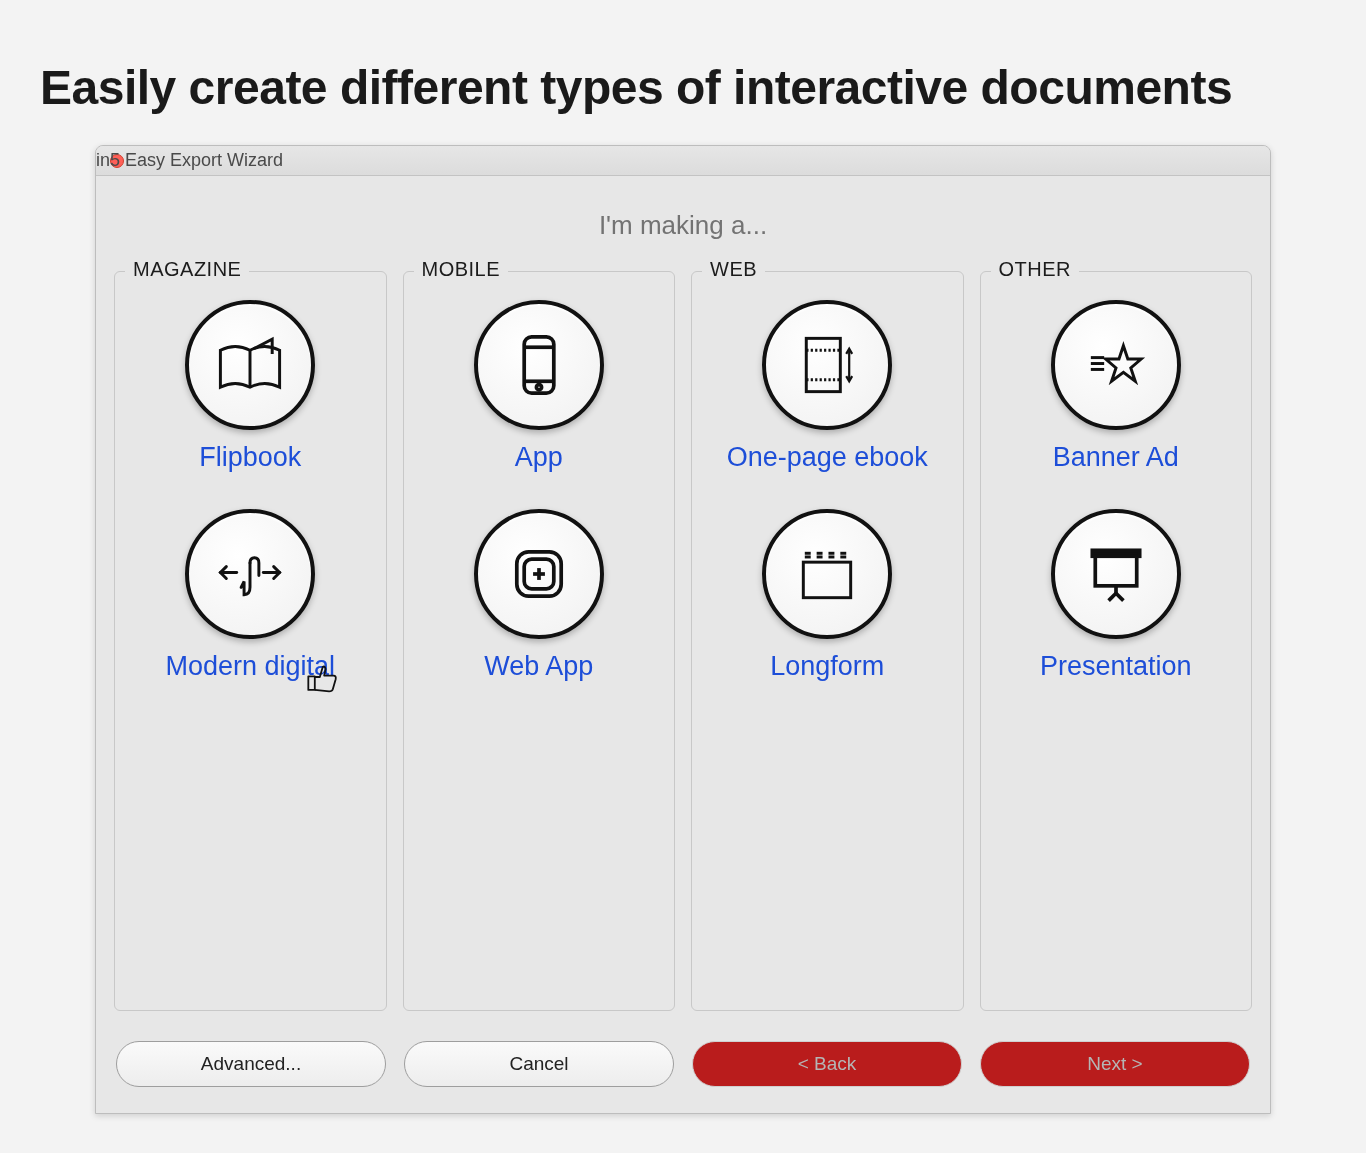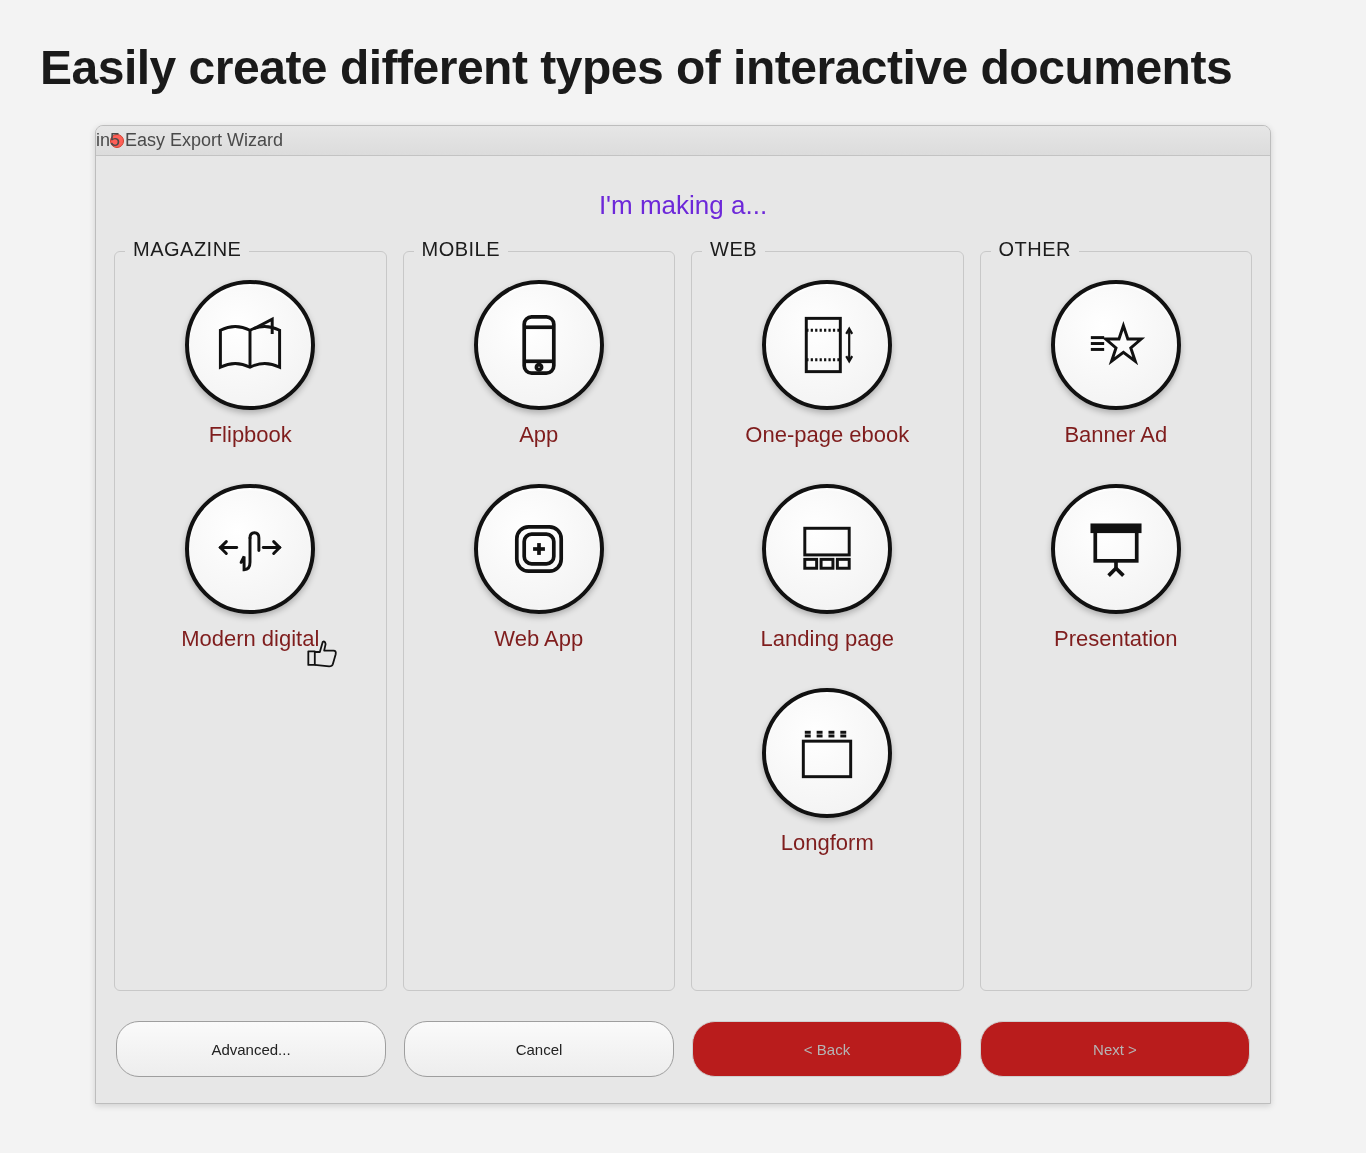--- a/index.html
+++ b/index.html
@@ -8,21 +8,21 @@
     width:1366px;
     height:1153px;
     background:#f3f3f3;
     font-family:"Helvetica Neue", Helvetica, Arial, sans-serif;
     color:#1a1a1a;
   }
   .page-heading {
     font-size:48px;
     font-weight:700;
     letter-spacing:-0.5px;
-    padding:40px 40px 30px 40px;
+    padding:60px 40px 30px 40px;
   }
   .window {
     margin:0 auto;
     width:1176px;
     background:#e7e7e7;
     border:1px solid #bdbdbd;
     border-radius:8px 8px 0 0;
     box-shadow:0 2px 6px rgba(0,0,0,0.15);
     overflow:hidden;
   }
@@ -46,21 +46,21 @@
     font-size:18px;
     color:#4a4a4a;
     pointer-events:none;
   }
   .window-body {
     padding:20px 18px 26px 18px;
   }
   .prompt {
     text-align:center;
     font-size:26px;
-    color:#6d28d9;
+    color:#737373;
     margin:14px 0 30px 0;
     font-weight:500;
   }
   .columns {
     display:flex;
     gap:16px;
   }
   .group {
     flex:1;
     border:1px solid #c8c8c8;
@@ -95,43 +95,43 @@
     background:radial-gradient(circle at 40% 35%, #ffffff, #f0f0f0);
     border:4px solid #111;
     box-shadow:0 3px 6px rgba(0,0,0,0.25), inset 0 2px 2px rgba(255,255,255,0.8);
     display:flex;
     align-items:center;
     justify-content:center;
   }
   .icon-circle svg { width:74px; height:74px; }
   .option-label {
     margin-top:12px;
-    font-size:22px;
-    color:#7f1d1d;
+    font-size:27px;
+    color:#1d4ed8;
     text-align:center;
   }
   .thumbs-badge {
     position:absolute;
     right:34px;
     top:150px;
   }
   .buttons-row {
     display:flex;
     gap:18px;
     margin-top:30px;
     justify-content:center;
   }
   .pill-btn {
     flex:1;
     max-width:270px;
-    height:56px;
+    height:46px;
     border:1.5px solid #9e9e9e;
     background:linear-gradient(#fafafa,#ededed);
     border-radius:23px;
-    font-size:15px;
+    font-size:19px;
     color:#222;
     display:flex;
     align-items:center;
     justify-content:center;
     cursor:pointer;
   }
   .pill-btn.disabled {
     color:#b5b5b5;
     border-color:#d0d0d0;
     background:#b91c1c;
@@ -230,31 +230,20 @@
               <line x1="22" y1="30" x2="68" y2="30" stroke-dasharray="3 3"></line>
               <line x1="22" y1="70" x2="68" y2="70" stroke-dasharray="3 3"></line>
               <path d="M80 30 L80 70" stroke-width="3"></path>
               <path d="M76 35 L80 28 L84 35" stroke-width="3"></path>
               <path d="M76 65 L80 72 L84 65" stroke-width="3"></path>
             </svg>
           </div>
           <div class="option-label">One-page ebook</div>
         </div>
 
-        <div class="option">
-          <div class="icon-circle">
-            <svg viewBox="0 0 100 100" fill="none" stroke="#111" stroke-width="4">
-              <rect x="20" y="22" width="60" height="36"></rect>
-              <rect x="20" y="64" width="16" height="12"></rect>
-              <rect x="42" y="64" width="16" height="12"></rect>
-              <rect x="64" y="64" width="16" height="12"></rect>
-            </svg>
-          </div>
-          <div class="option-label">Landing page</div>
-        </div>
 
         <div class="option">
           <div class="icon-circle">
             <svg viewBox="0 0 100 100" fill="none" stroke="#111" stroke-width="4">
               <rect x="18" y="34" width="64" height="48"></rect>
               <line x1="20" y1="22" x2="28" y2="22"></line>
                 <line x1="20" y1="27" x2="28" y2="27"></line>
               <line x1="36" y1="22" x2="44" y2="22"></line>
                 <line x1="36" y1="27" x2="44" y2="27"></line>
               <line x1="52" y1="22" x2="60" y2="22"></line>

